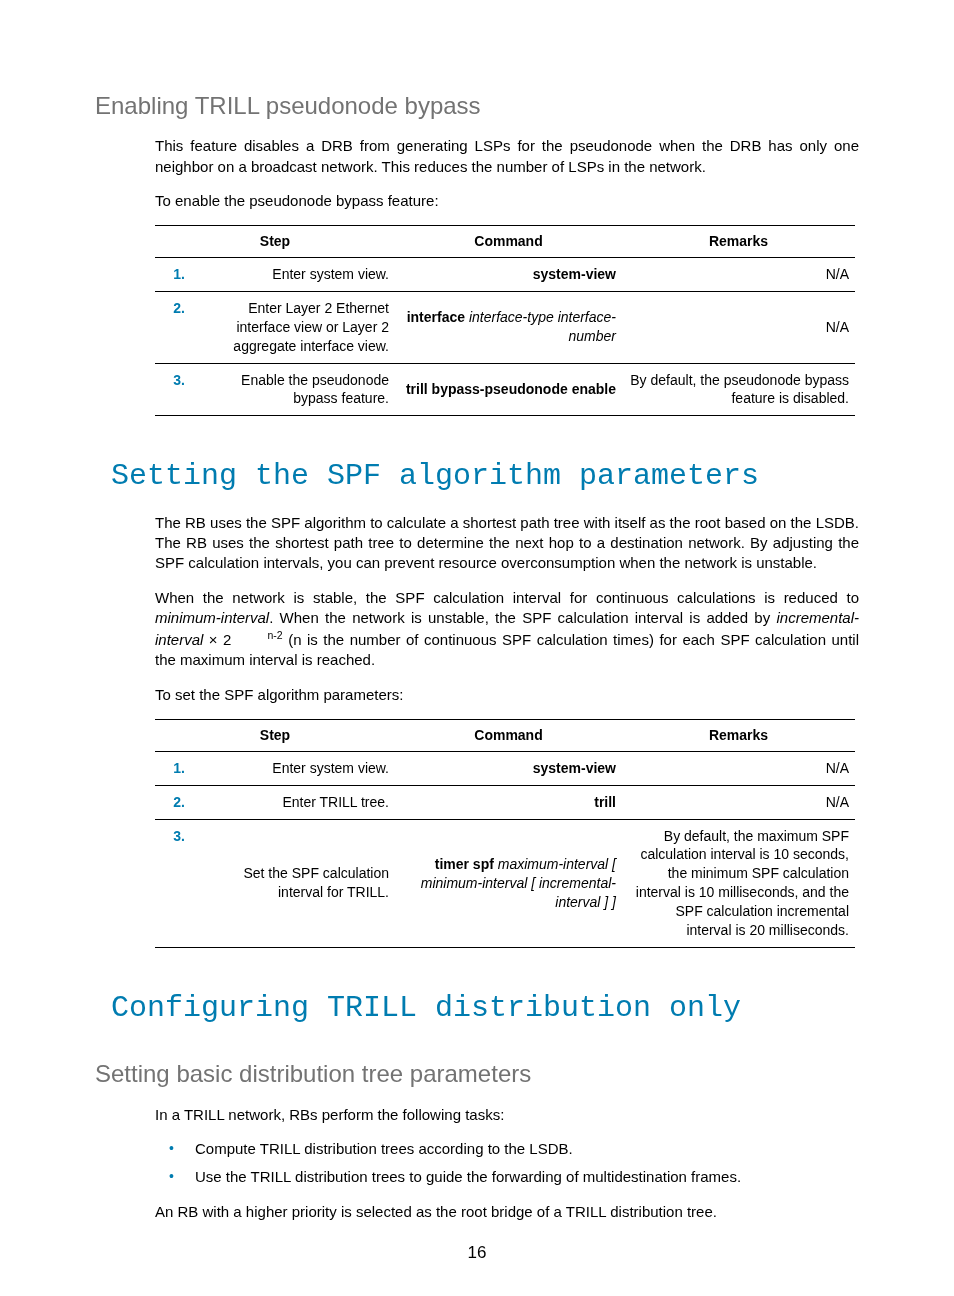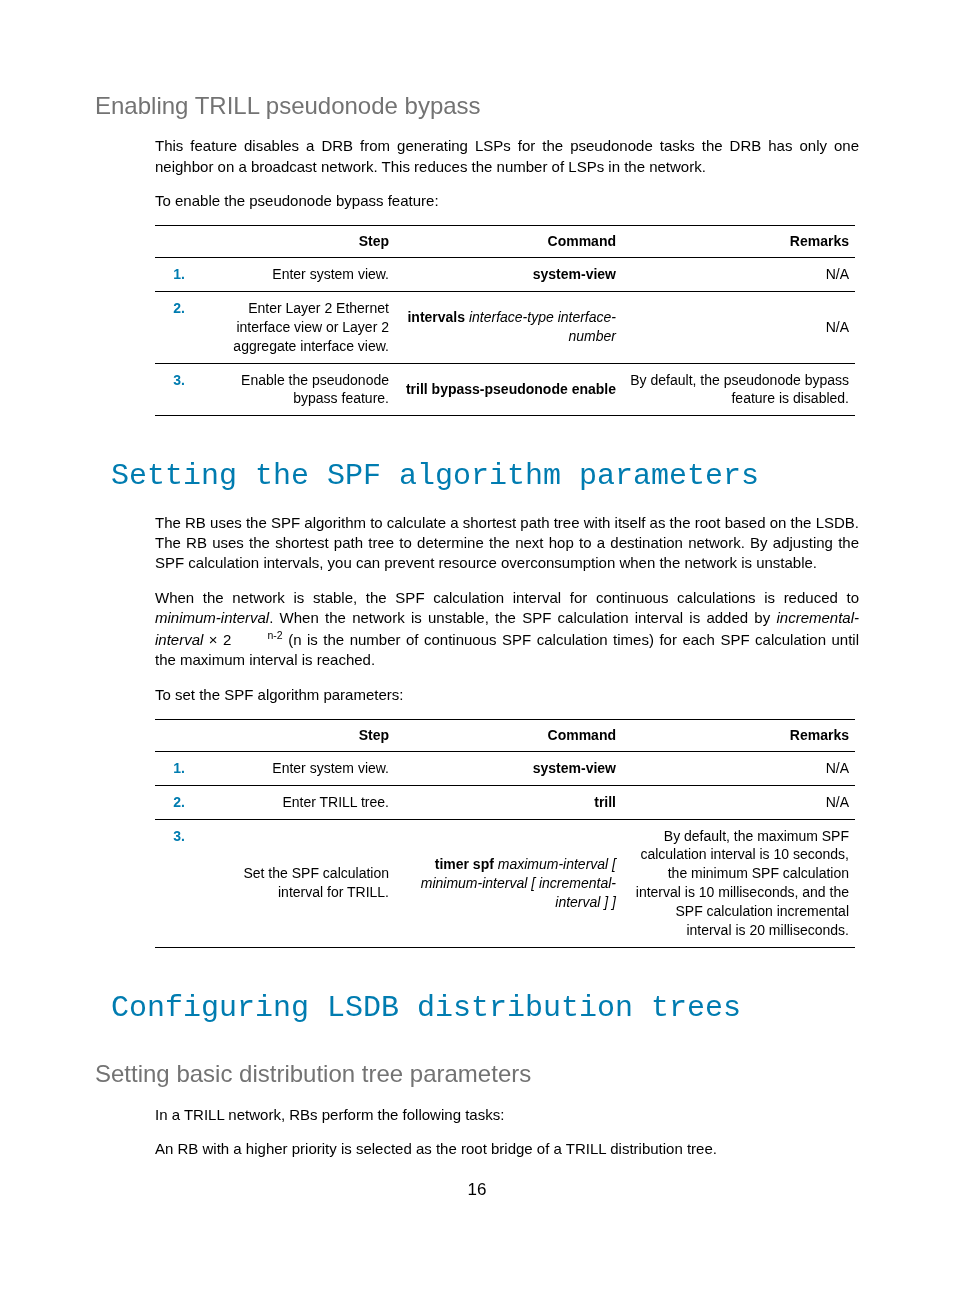--- a/index.html
+++ b/index.html
@@ -35,21 +35,21 @@
     margin-left: 60px;
   }
   table {
     border-collapse: collapse;
     width: 700px;
     margin-left: 60px;
     margin-bottom: 20px;
     font-size: 14px;
   }
   th {
-    text-align: right;
+    text-align: center;
     font-weight: bold;
     border-top: 1.5px solid #000;
     border-bottom: 1.5px solid #000;
     padding: 6px 6px;
   }
   td {
     border-bottom: 1px solid #000;
     padding: 7px 6px;
     vertical-align: middle;
     text-align: right;
@@ -91,42 +91,42 @@
     text-align: center;
     font-size: 17px;
     margin-top: 20px;
   }
   sup { font-size: 0.7em; padding-left: 36px; }
 </style>
 </head>
 <body>
 
 <h2>Enabling TRILL pseudonode bypass</h2>
-<p class="indent">This feature disables a DRB from generating LSPs for the pseudonode tasks the DRB has only one neighbor on a broadcast network. This reduces the number of LSPs in the network.</p>
+<p class="indent">This feature disables a DRB from generating LSPs for the pseudonode when the DRB has only one neighbor on a broadcast network. This reduces the number of LSPs in the network.</p>
 <p class="indent">To enable the pseudonode bypass feature:</p>
 
 <table>
   <thead>
     <tr>
       <th colspan="2">Step</th>
       <th>Command</th>
       <th>Remarks</th>
     </tr>
   </thead>
   <tbody>
     <tr>
       <td class="stepnum">1.</td>
       <td class="stepcol">Enter system view.</td>
       <td class="cmdcol"><span class="b">system-view</span><span class="i"></span></td>
       <td>N/A</td>
     </tr>
     <tr>
       <td class="stepnum">2.</td>
       <td class="stepcol">Enter Layer 2 Ethernet interface view or Layer 2 aggregate interface view.</td>
-      <td class="cmdcol"><span class="b">intervals</span><span class="i"> interface-type interface-number</span></td>
+      <td class="cmdcol"><span class="b">interface</span><span class="i"> interface-type interface-number</span></td>
       <td>N/A</td>
     </tr>
     <tr>
       <td class="stepnum">3.</td>
       <td class="stepcol">Enable the pseudonode bypass feature.</td>
       <td class="cmdcol"><span class="b">trill bypass-pseudonode enable</span><span class="i"></span></td>
       <td>By default, the pseudonode bypass feature is disabled.</td>
     </tr>
   </tbody>
 </table>
@@ -161,20 +161,22 @@
     </tr>
     <tr>
       <td class="stepnum">3.</td>
       <td class="stepcol">Set the SPF calculation interval for TRILL.</td>
       <td class="cmdcol"><span class="b">timer spf</span><span class="i"> maximum-interval [ minimum-interval [ incremental-interval ] ]</span></td>
       <td>By default, the maximum SPF calculation interval is 10 seconds, the minimum SPF calculation interval is 10 milliseconds, and the SPF calculation incremental interval is 20 milliseconds.</td>
     </tr>
   </tbody>
 </table>
 
-<h1>Configuring LSDB distribution trees</h1>
+<h1>Configuring TRILL distribution only</h1>
 <h2>Setting basic distribution tree parameters</h2>
 <p class="indent">In a TRILL network, RBs perform the following tasks:</p>
 <ul class="tasks">
+  <li>Compute TRILL distribution trees according to the LSDB.</li>
+  <li>Use the TRILL distribution trees to guide the forwarding of multidestination frames.</li>
 </ul>
 <p class="indent">An RB with a higher priority is selected as the root bridge of a TRILL distribution tree.</p>
 
 <div class="pagenum">16</div>
 
 </body></html>

